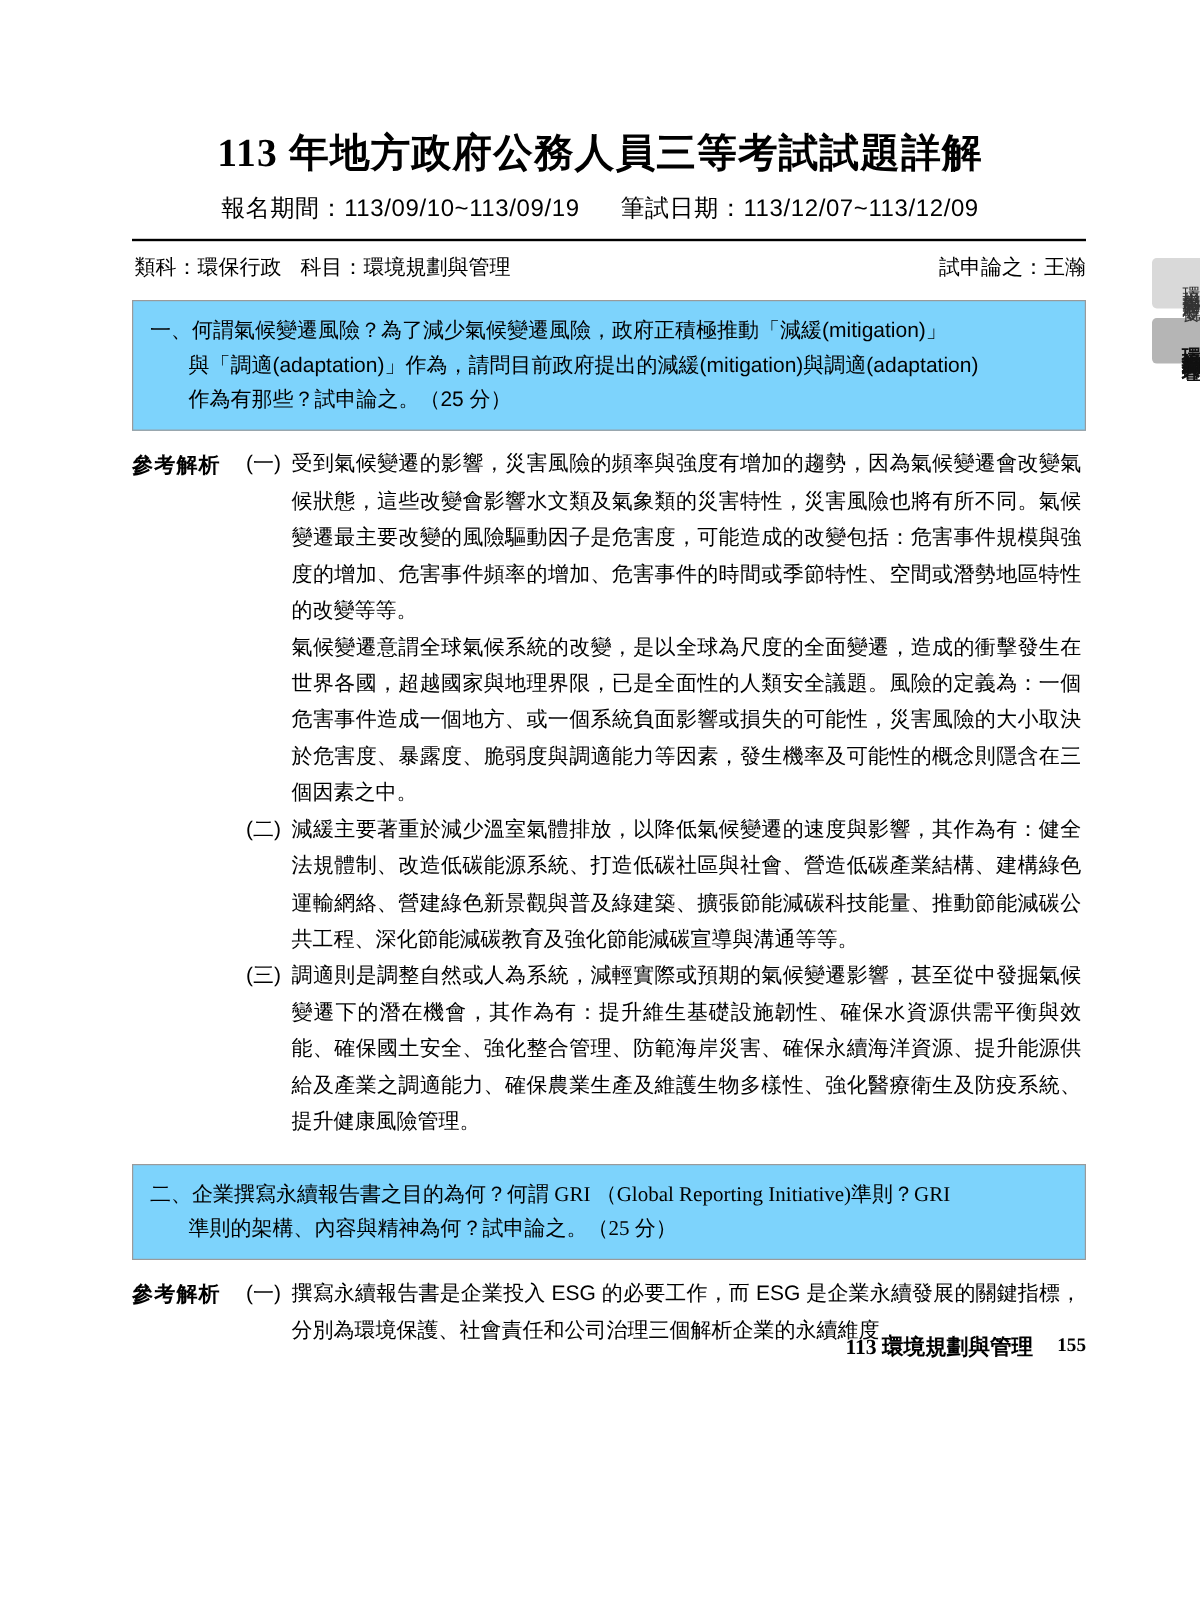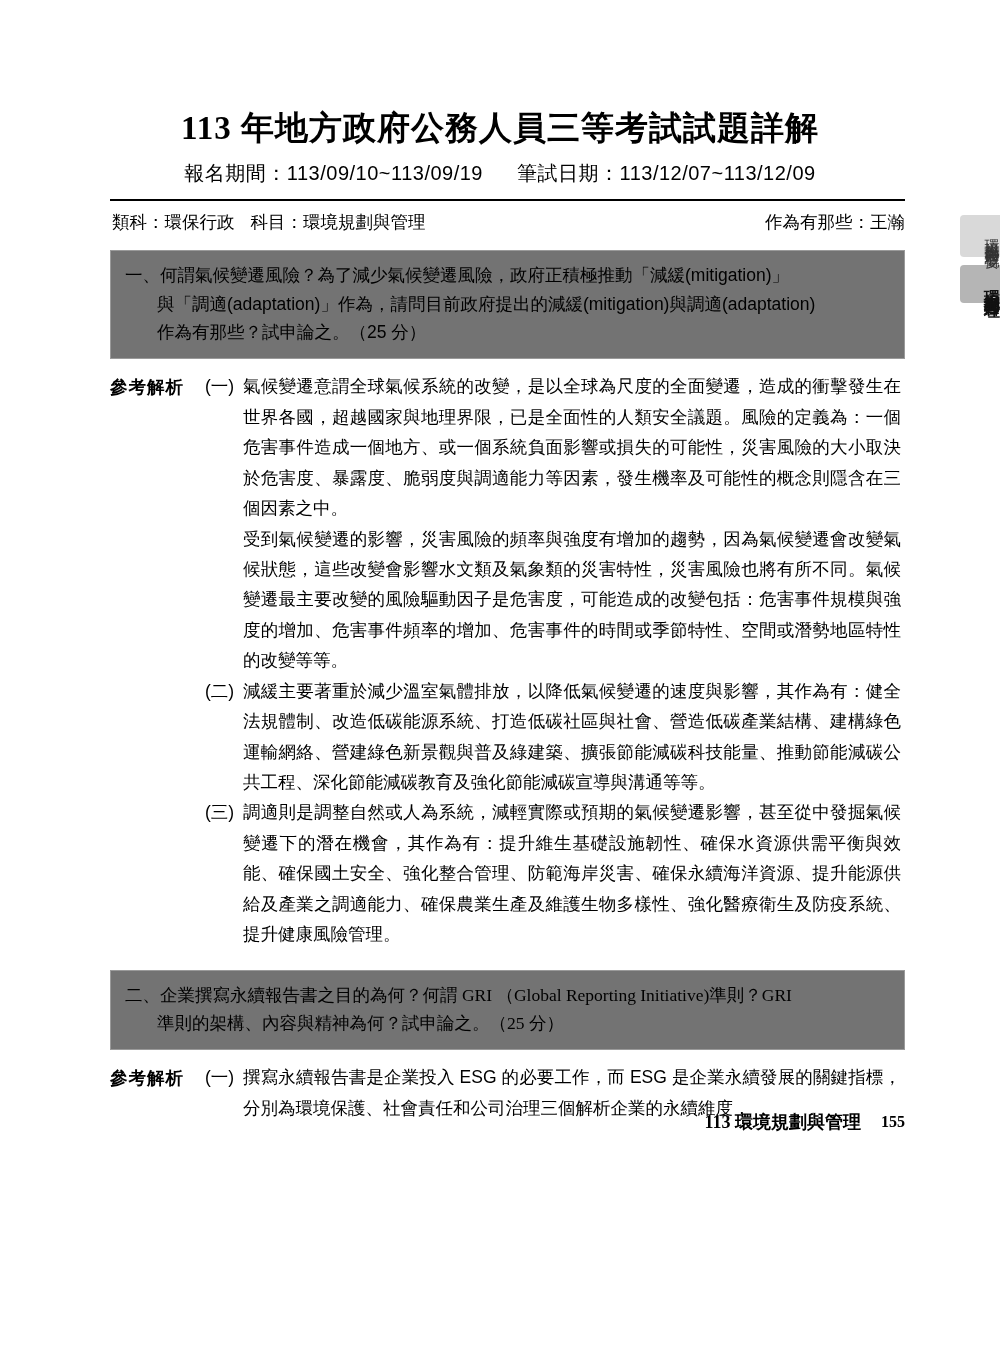--- a/index.html
+++ b/index.html
@@ -84,21 +84,21 @@
     background: #b5b5b5;
     color: #111;
     font-weight: bold;
     margin-top: 8px;
     font-size: 16px;
   }
 
   
   .q-box {
     border: 1px solid #9a9a9a;
-    background: #737373;
+    background: #7dd3fc;
     margin: 16px 95px 0 110px;
     padding: 10px 16px 12px 14px;
     font-size: 17.5px;
     line-height: 1.62;
     box-sizing: border-box;
   }
   .q-line {
     text-align: justify;
     text-justify: inter-ideograph;
   }
@@ -174,21 +174,21 @@
     <span>報名期間：113/09/10~113/09/19</span><span class="gap"></span><span>筆試日期：113/12/07~113/12/09</span>
   </div>
 
   <div class="rule"></div>
 
   <div class="meta-row">
     <div class="meta-left">
       <span>類科：環保行政</span><span class="sp"></span><span>科目：環境規劃與管理</span>
     </div>
     <div class="meta-right">
-      <span>作為有那些：王瀚</span>
+      <span>試申論之：王瀚</span>
     </div>
   </div>
 
   <div class="side-tabs">
     <div class="side-tab">環境規劃與管理概要</div>
     <div class="side-tab dark">環境規劃與管理</div>
   </div>
 
   <div class="q-box">
     <div class="q-line first">
@@ -197,22 +197,22 @@
     <div class="q-line q-hang">與「調適(adaptation)」作為，請問目前政府提出的減緩(mitigation)與調適(adaptation)</div>
     <div class="q-line q-hang">作為有那些？試申論之。（25 分）</div>
   </div>
 
   <div class="ans-block">
     <div class="ans-label">參考解析</div>
     <div class="ans-body">
       <div class="ans-item">
         <div class="ans-marker">(一)</div>
         <div class="ans-text">
+          <p>受到氣候變遷的影響，災害風險的頻率與強度有增加的趨勢，因為氣候變遷會改變氣候狀態，這些改變會影響水文類及氣象類的災害特性，災害風險也將有所不同。氣候變遷最主要改變的風險驅動因子是危害度，可能造成的改變包括：危害事件規模與強度的增加、危害事件頻率的增加、危害事件的時間或季節特性、空間或潛勢地區特性的改變等等。</p>
           <p>氣候變遷意謂全球氣候系統的改變，是以全球為尺度的全面變遷，造成的衝擊發生在世界各國，超越國家與地理界限，已是全面性的人類安全議題。風險的定義為：一個危害事件造成一個地方、或一個系統負面影響或損失的可能性，災害風險的大小取決於危害度、暴露度、脆弱度與調適能力等因素，發生機率及可能性的概念則隱含在三個因素之中。</p>
-          <p>受到氣候變遷的影響，災害風險的頻率與強度有增加的趨勢，因為氣候變遷會改變氣候狀態，這些改變會影響水文類及氣象類的災害特性，災害風險也將有所不同。氣候變遷最主要改變的風險驅動因子是危害度，可能造成的改變包括：危害事件規模與強度的增加、危害事件頻率的增加、危害事件的時間或季節特性、空間或潛勢地區特性的改變等等。</p>
         </div>
       </div>
       <div class="ans-item">
         <div class="ans-marker">(二)</div>
         <div class="ans-text">
           <p>減緩主要著重於減少溫室氣體排放，以降低氣候變遷的速度與影響，其作為有：健全法規體制、改造低碳能源系統、打造低碳社區與社會、營造低碳產業結構、建構綠色運輸網絡、營建綠色新景觀與普及綠建築、擴張節能減碳科技能量、推動節能減碳公共工程、深化節能減碳教育及強化節能減碳宣導與溝通等等。</p>
         </div>
       </div>
       <div class="ans-item">
         <div class="ans-marker">(三)</div>

